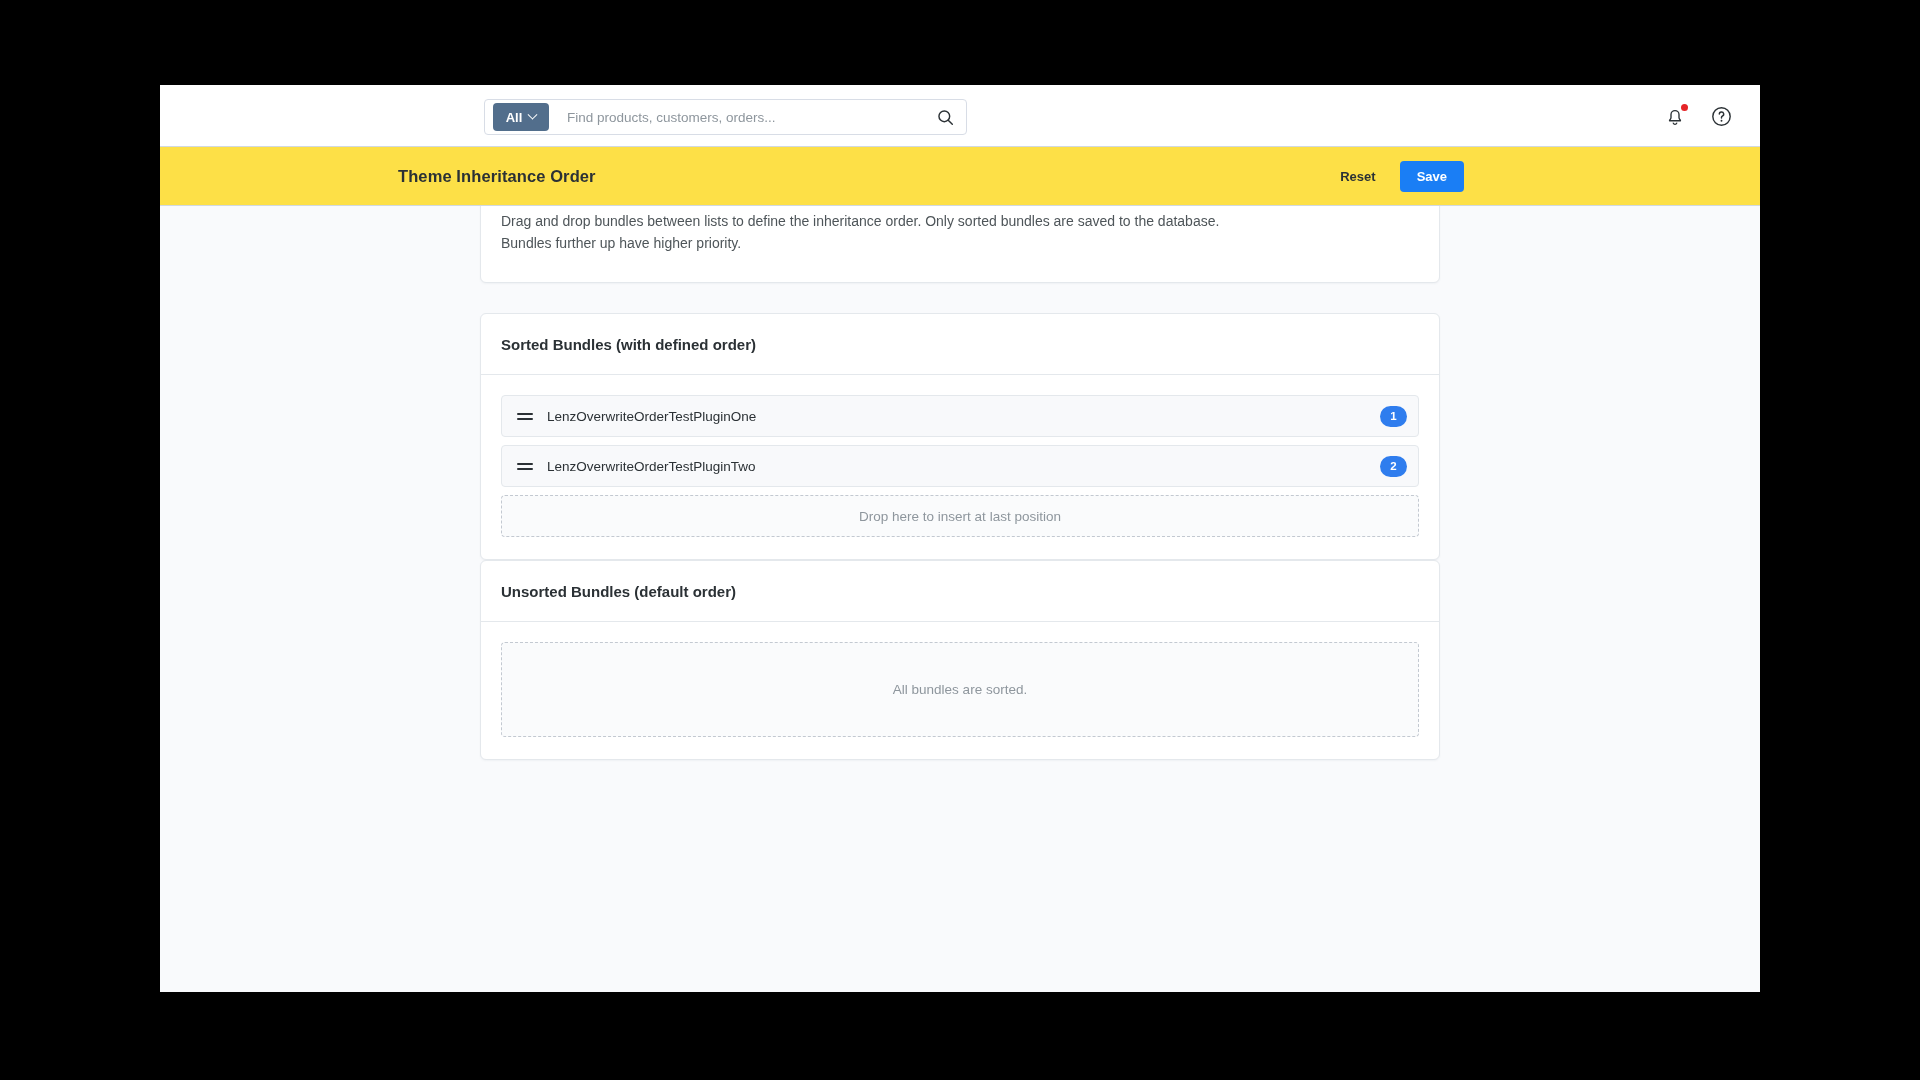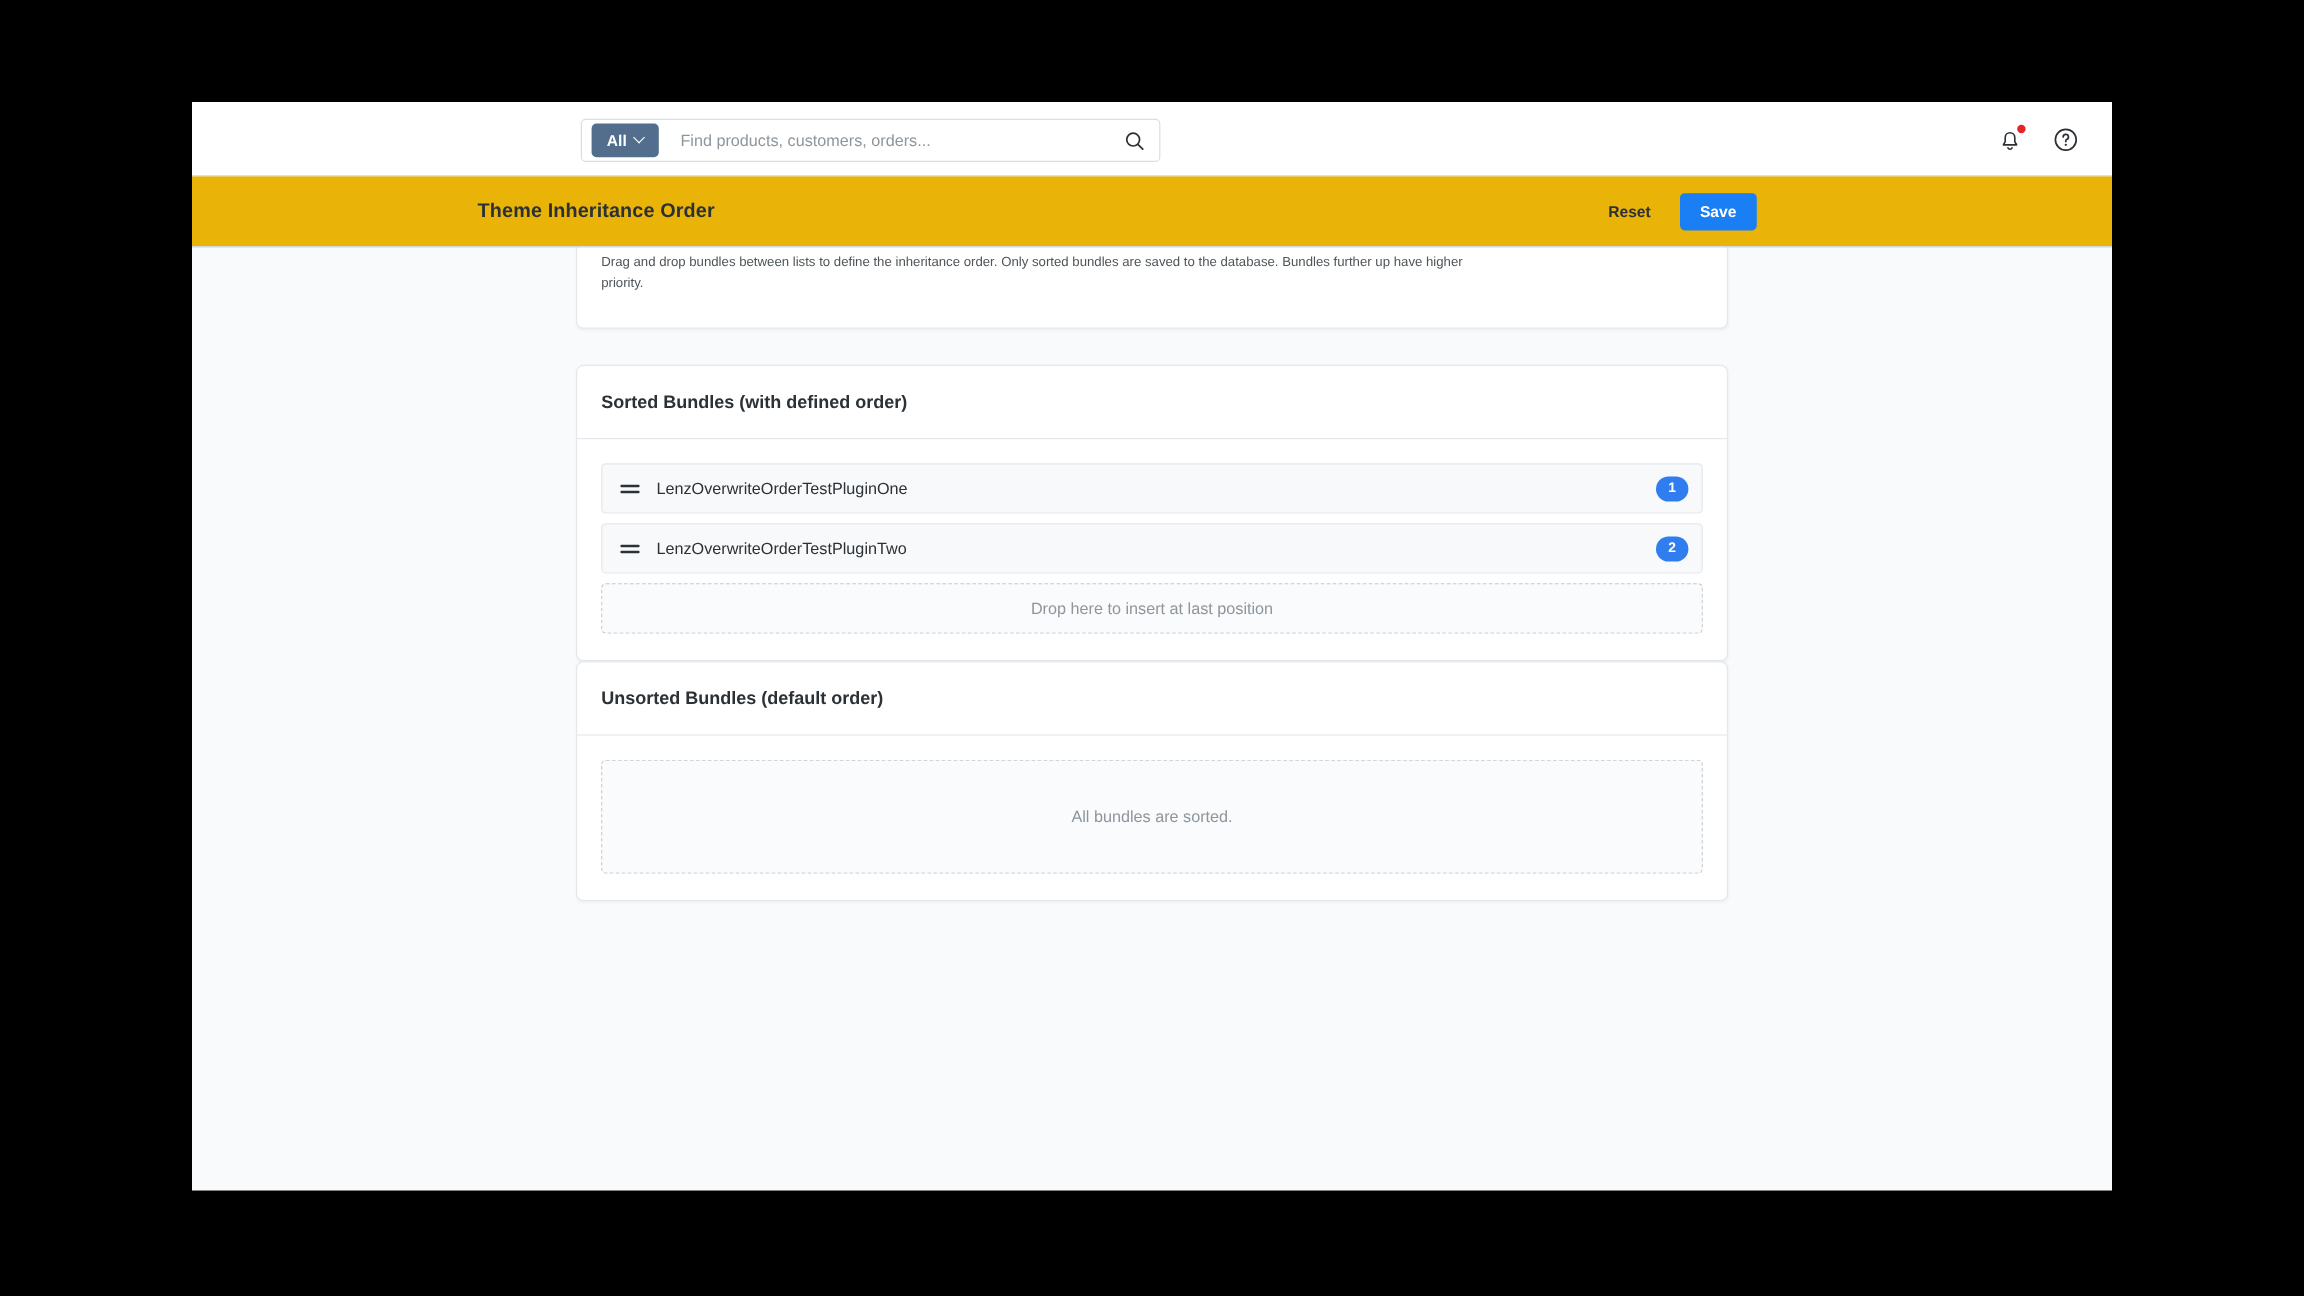--- a/index.html
+++ b/index.html
@@ -114,21 +114,21 @@
     position: absolute;
     top: 1px; right: 0px;
     width: 7px; height: 7px;
     border-radius: 50%;
     background: #e52427;
   }
 
   
   #title-bar {
     flex: 0 0 59px;
-    background: #eab308;
+    background: #fde047;
     border-bottom: 1px solid #d1d9e0;
     display: flex;
     align-items: center;
     position: relative;
   }
   #page-title {
     position: absolute;
     left: 238px;
     font-size: 16.5px;
     font-weight: 700;
@@ -179,21 +179,21 @@
     border: 1px solid #e4e8ec;
     border-radius: 6px;
     box-shadow: 0 1px 2px rgba(120,130,140,0.07);
   }
 
   #description-card {
     margin-top: -22px;
     padding: 26px 20px 28px 20px;
   }
   #description-text {
-    font-size: 11px;
+    font-size: 14px;
     line-height: 1.55;
     color: #4e5559;
     max-width: 740px;
   }
 
   #sorted-card { margin-top: 30px; }
   #unsorted-card { }
 
   .card-header {
     padding: 22px 20px 21px 20px;

